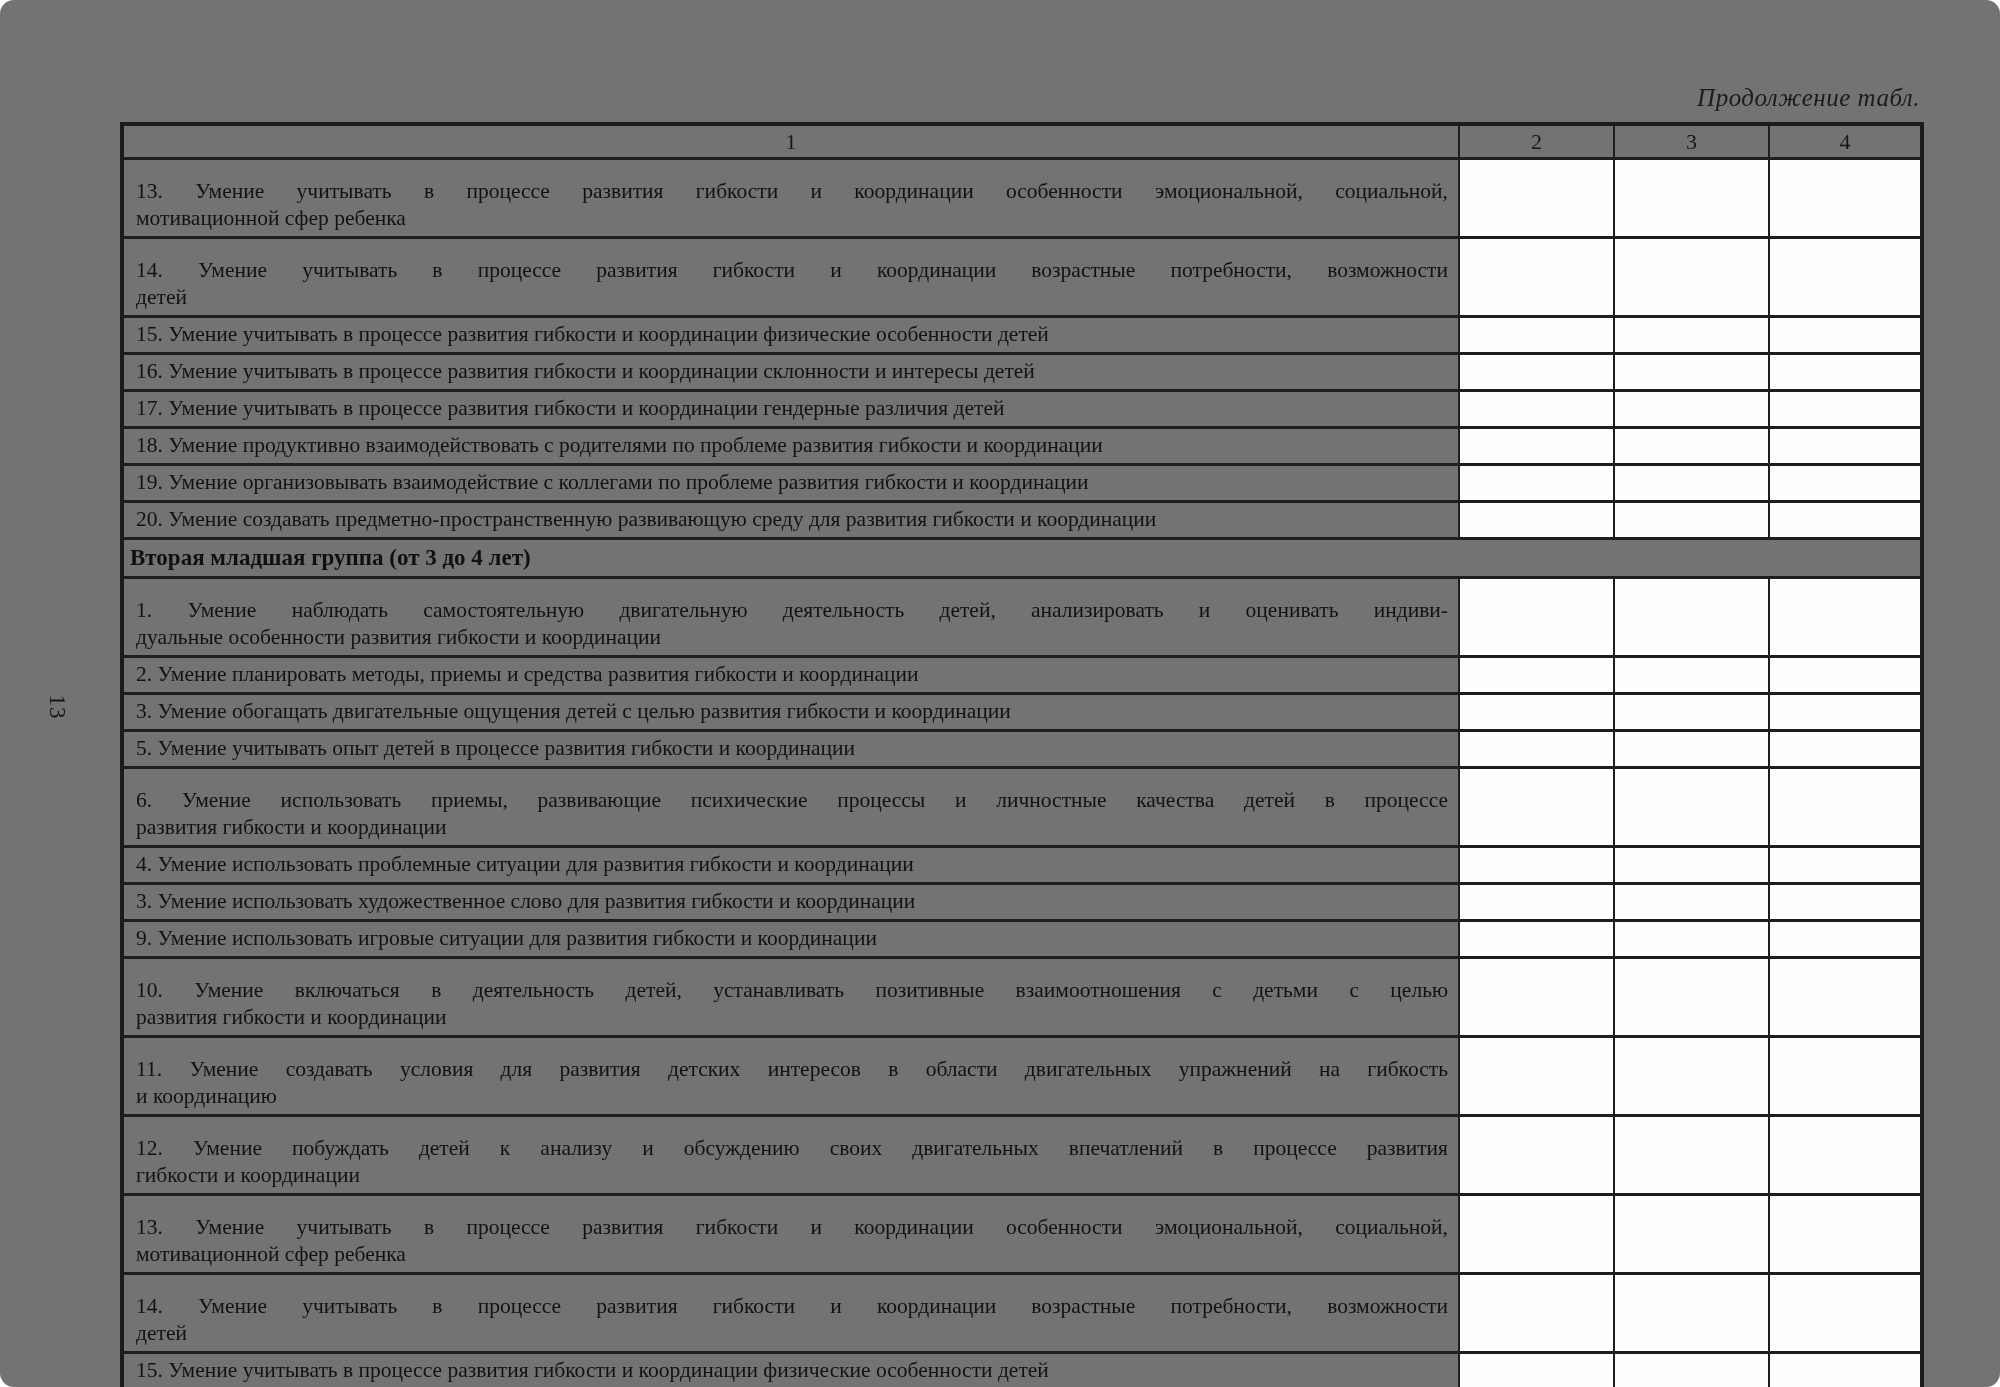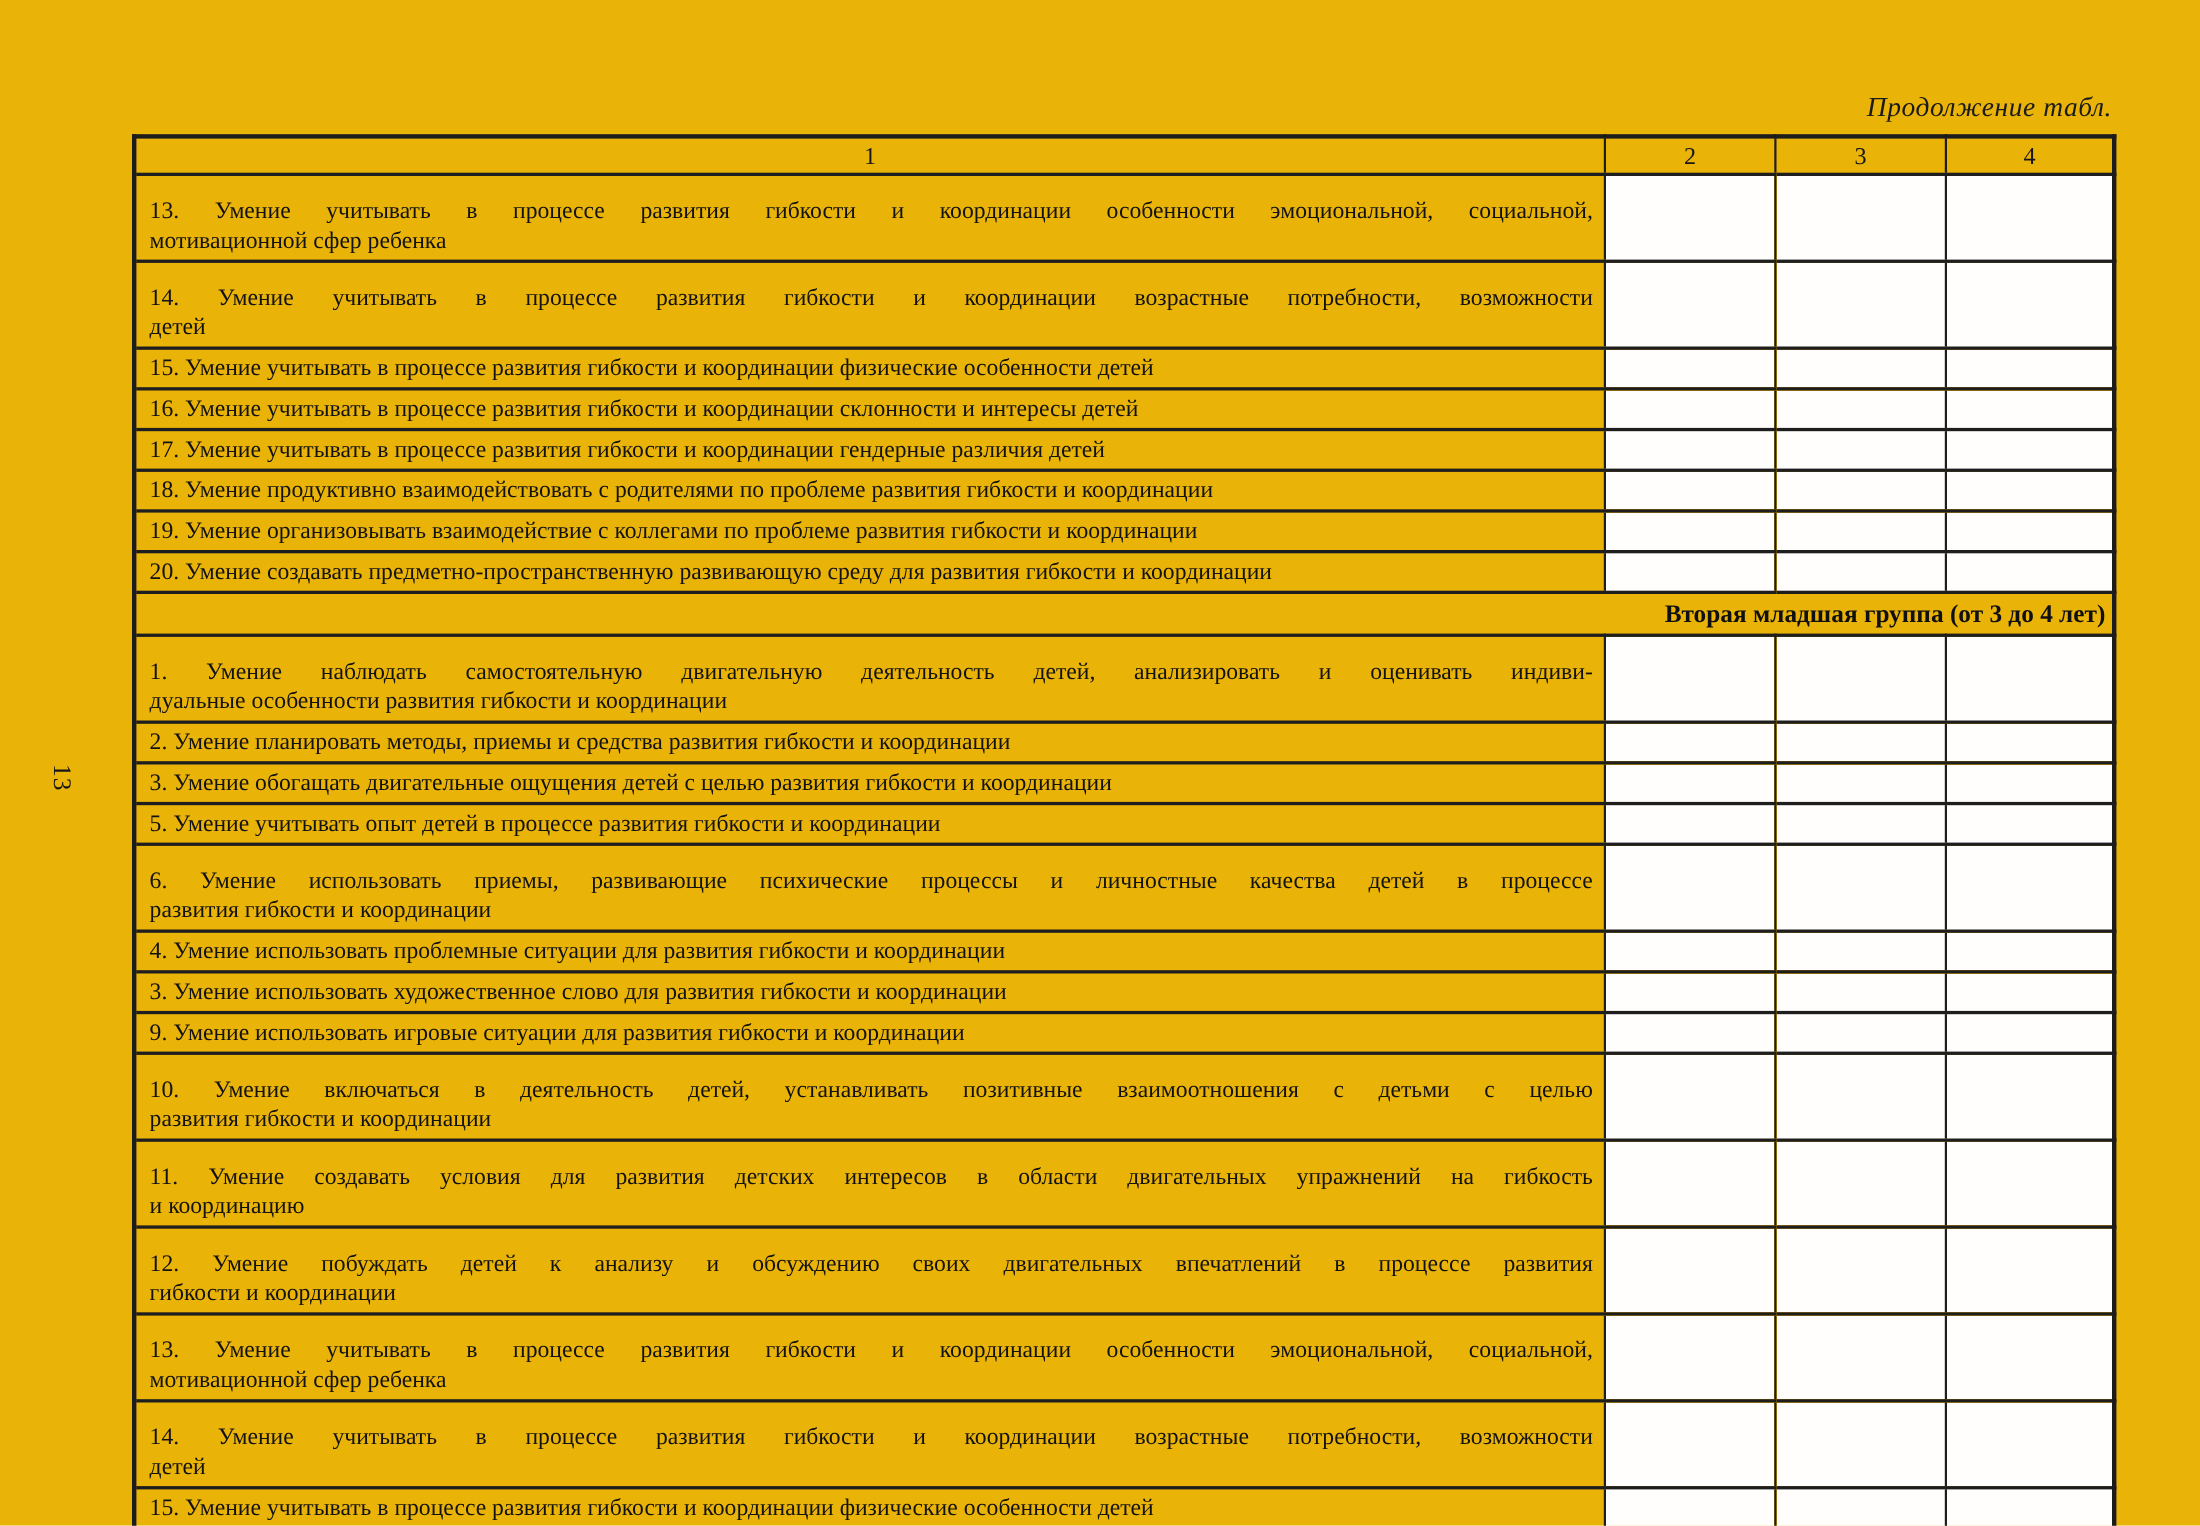--- a/index.html
+++ b/index.html
@@ -11,21 +11,22 @@
     width: 2000px;
     height: 1387px;
     position: relative;
     overflow: hidden;
     font-family: "Liberation Serif", serif;
     color: #141414;
   }
   .sheet {
     position: absolute;
     inset: 0;
-    background: #eab308;
+    background: #737373;
+    border-radius: 14px;
   }
   .continuation {
     position: absolute;
     top: 84px;
     right: 80px;
     font-style: italic;
     font-size: 25px;
     letter-spacing: 0.5px;
     color: #1b1b1b;
   }
@@ -76,21 +77,21 @@
   }
   td.text-cell .line:not(:last-child) {
     text-align: justify;
     text-align-last: justify;
     margin-top: 15px;
   }
   td.value-cell {
     background: #fffefd;
   }
   td.section-title-cell {
-    text-align: right;
+    text-align: left;
     font-weight: bold;
     font-size: 23px;
     line-height: 32px;
     padding: 2px 6px;
     color: #101010;
   }
 </style>
 </head>
 <body>
 

